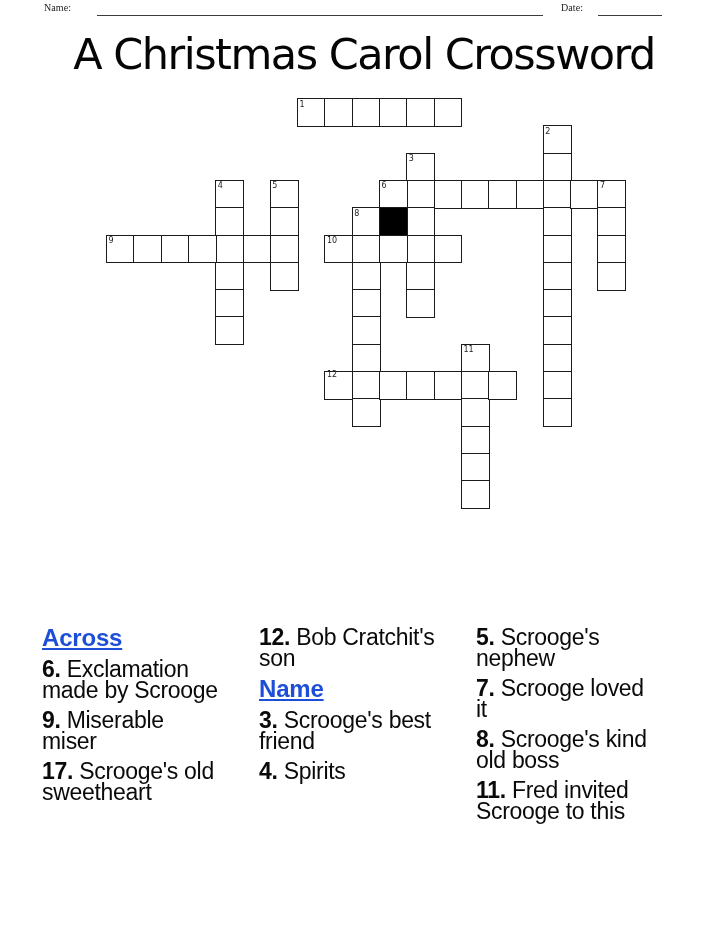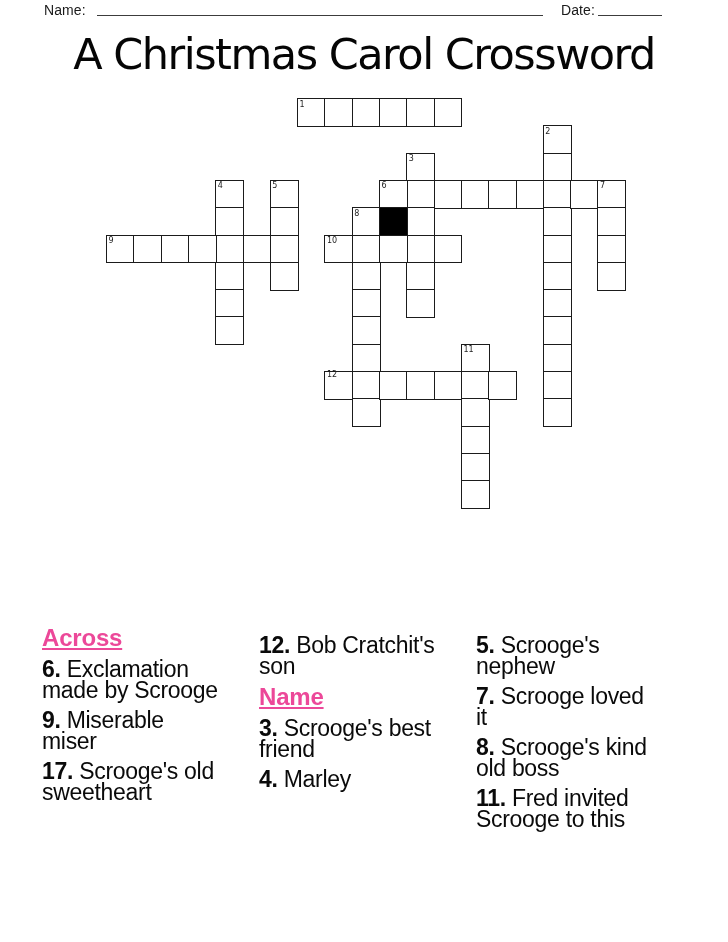--- a/index.html
+++ b/index.html
@@ -8,21 +8,21 @@
   .page {
     position: absolute; left: 0; top: 0; width: 728px; height: 942px;
     background: #ffffff;
     font-family: "Liberation Sans", "DejaVu Sans", sans-serif;
     color: #0a0a0a;
   }
 
   
   .hdr-label {
     position: absolute; top: 2px;
-    font-size: 14px; color: #1a1a1a; letter-spacing: 0.1px;
+    font-size: 10px; color: #1a1a1a; letter-spacing: 0.1px; font-family: Liberation Serif, serif;
   }
   .hdr-label.name { left: 44px; }
   .hdr-label.date { left: 561px; }
   .blank-line {
     position: absolute; top: 1px; height: 15px;
     border-bottom: 1.4px solid #3c3c3c;
   }
   .blank-line.name { left: 97px;  width: 446px; }
   .blank-line.date { left: 598px; width: 64px;  }
 
@@ -54,23 +54,23 @@
   
   .clues { position: absolute; left: 0; top: 627px; width: 728px; }
   .clue-col { position: absolute; top: 0; width: 212px; }
   .clue-col.c0 { left: 42px; }
   .clue-col.c1 { left: 259px; }
   .clue-col.c2 { left: 476px; }
   .clue-heading {
     font-size: 24px; font-weight: 700; line-height: 22px;
     text-decoration: underline;
     text-underline-offset: 2px;
-    margin-bottom: 10px; letter-spacing: -0.2px; color: #ec4899;
-  }
-  .clue { font-size: 23px; line-height: 21px; letter-spacing: -0.3px; margin-bottom: 9px; color: #0a0a0a; margin-top: 8px; }
+    margin-bottom: 10px; letter-spacing: -0.2px; color: #1d4ed8;
+  }
+  .clue { font-size: 23px; line-height: 21px; letter-spacing: -0.3px; margin-bottom: 9px; color: #0a0a0a; }
   .clue b { font-weight: 700; }
   .clue .clue-text { white-space: pre-line; }
 </style>
 </head>
 <body>
 
 <div class="page">
 
   <span class="hdr-label name">Name:</span>
   <div class="blank-line name"></div>
@@ -175,21 +175,21 @@
 miser</span></p>
         <p class="clue"><b>17.</b> <span class="clue-text">Scrooge's old
 sweetheart</span></p>
       </div>
       <div class="clue-col c1">
         <p class="clue"><b>12.</b> <span class="clue-text">Bob Cratchit's
 son</span></p>
         <p class="clue-heading">Name</p>
         <p class="clue"><b>3.</b> <span class="clue-text">Scrooge's best
 friend</span></p>
-        <p class="clue"><b>4.</b> <span class="clue-text">Marley</span></p>
+        <p class="clue"><b>4.</b> <span class="clue-text">Spirits</span></p>
       </div>
       <div class="clue-col c2">
         <p class="clue"><b>5.</b> <span class="clue-text">Scrooge's
 nephew</span></p>
         <p class="clue"><b>7.</b> <span class="clue-text">Scrooge loved
 it</span></p>
         <p class="clue"><b>8.</b> <span class="clue-text">Scrooge's kind
 old boss</span></p>
         <p class="clue"><b>11.</b> <span class="clue-text">Fred invited
 Scrooge to this</span></p>

